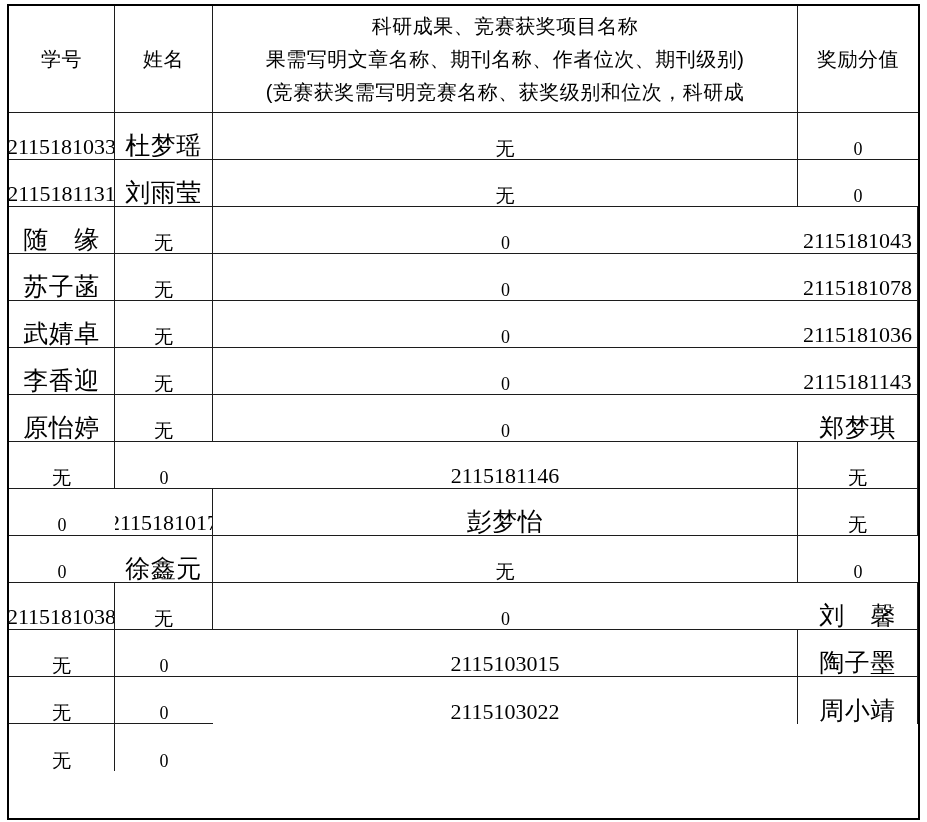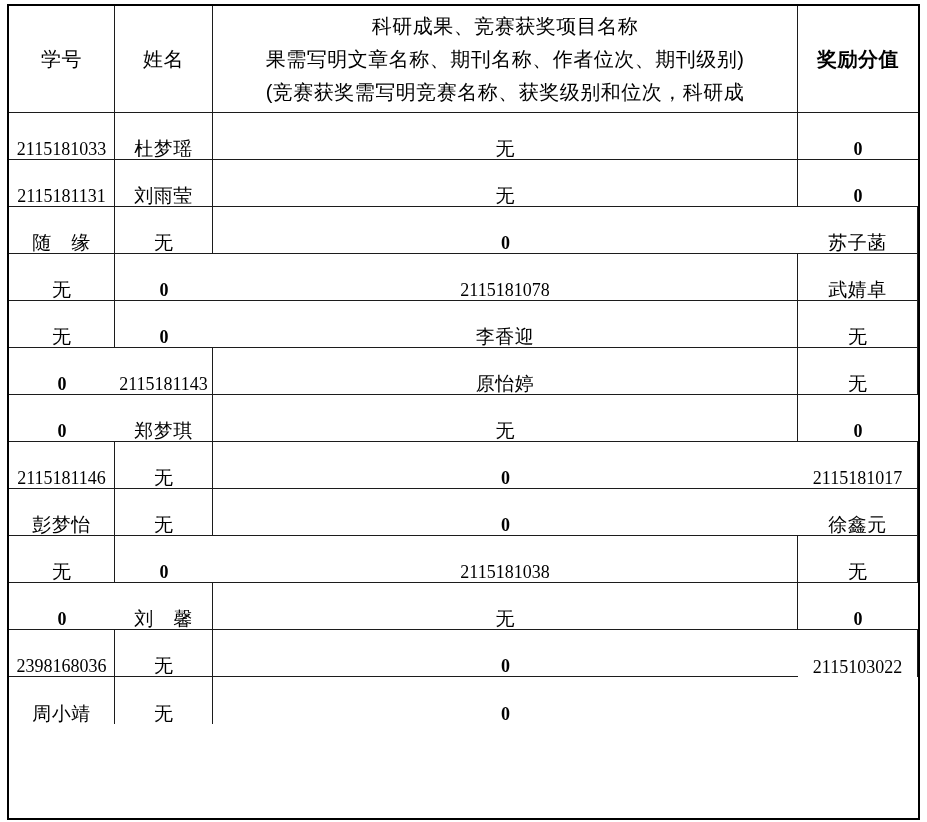--- a/index.html
+++ b/index.html
@@ -33,21 +33,21 @@
     grid-template-rows: 107px repeat(15, 1fr);
   }
   .cell {
     box-sizing: border-box;
     border-right: 1px solid #1c1c1c;
     border-bottom: 1px solid #1c1c1c;
     display: flex;
     justify-content: center;
     overflow: hidden;
   }
-  .cell.col-last { border-right: none; font-weight: bold; }
+  .cell.col-last { border-right: none; }
   .cell.row-last { border-bottom: none; }
 
   
   .hdr {
     align-items: center;
     font-size: 20px;
     line-height: 1.2;
     letter-spacing: 0.5px;
   }
   .hdr-project {
@@ -63,24 +63,24 @@
 
   
   .data {
     align-items: flex-end;
     padding-bottom: 1px;
     line-height: 1;
     white-space: nowrap;
   }
   .id-cell {
     font-family: "Liberation Serif", "DejaVu Serif", serif;
-    font-size: 18px;
+    font-size: 22px;
   }
   .name-cell {
-    font-size: 19px;
+    font-size: 25px;
     letter-spacing: 0.5px;
   }
   .project-cell {
     font-size: 19px;
   }
   .score-cell {
     font-family: "Liberation Serif", "DejaVu Serif", serif;
     font-size: 18px;
   }
 </style>
@@ -102,27 +102,29 @@
       <div class="cell data name-cell">杜梦瑶</div>
       <div class="cell data project-cell">无</div>
       <div class="cell data score-cell col-last">0</div>
       <div class="cell data id-cell">2115181131</div>
       <div class="cell data name-cell">刘雨莹</div>
       <div class="cell data project-cell">无</div>
       <div class="cell data score-cell col-last">0</div>
       <div class="cell data name-cell">随　缘</div>
       <div class="cell data project-cell">无</div>
       <div class="cell data score-cell col-last">0</div>
+      <div class="cell data id-cell">2115181043</div>
       <div class="cell data name-cell">苏子菡</div>
       <div class="cell data project-cell">无</div>
       <div class="cell data score-cell col-last">0</div>
       <div class="cell data id-cell">2115181078</div>
       <div class="cell data name-cell">武婧卓</div>
       <div class="cell data project-cell">无</div>
       <div class="cell data score-cell col-last">0</div>
+      <div class="cell data id-cell">2115181036</div>
       <div class="cell data name-cell">李香迎</div>
       <div class="cell data project-cell">无</div>
       <div class="cell data score-cell col-last">0</div>
       <div class="cell data id-cell">2115181143</div>
       <div class="cell data name-cell">原怡婷</div>
       <div class="cell data project-cell">无</div>
       <div class="cell data score-cell col-last">0</div>
       <div class="cell data name-cell">郑梦琪</div>
       <div class="cell data project-cell">无</div>
       <div class="cell data score-cell col-last">0</div>
@@ -135,21 +137,22 @@
       <div class="cell data score-cell col-last">0</div>
       <div class="cell data name-cell">徐鑫元</div>
       <div class="cell data project-cell">无</div>
       <div class="cell data score-cell col-last">0</div>
       <div class="cell data id-cell">2115181038</div>
       <div class="cell data project-cell">无</div>
       <div class="cell data score-cell col-last">0</div>
       <div class="cell data name-cell">刘　馨</div>
       <div class="cell data project-cell">无</div>
       <div class="cell data score-cell col-last">0</div>
-      <div class="cell data id-cell">2398168036</div>
+      <div class="cell data id-cell">2115103015</div>
+      <div class="cell data name-cell">陶子墨</div>
       <div class="cell data project-cell">无</div>
       <div class="cell data score-cell col-last">0</div>
       <div class="cell data id-cell row-last">2115103022</div>
       <div class="cell data name-cell row-last">周小靖</div>
       <div class="cell data project-cell row-last">无</div>
       <div class="cell data score-cell col-last row-last">0</div>
     </div>
 </div>
 
 </body></html>

